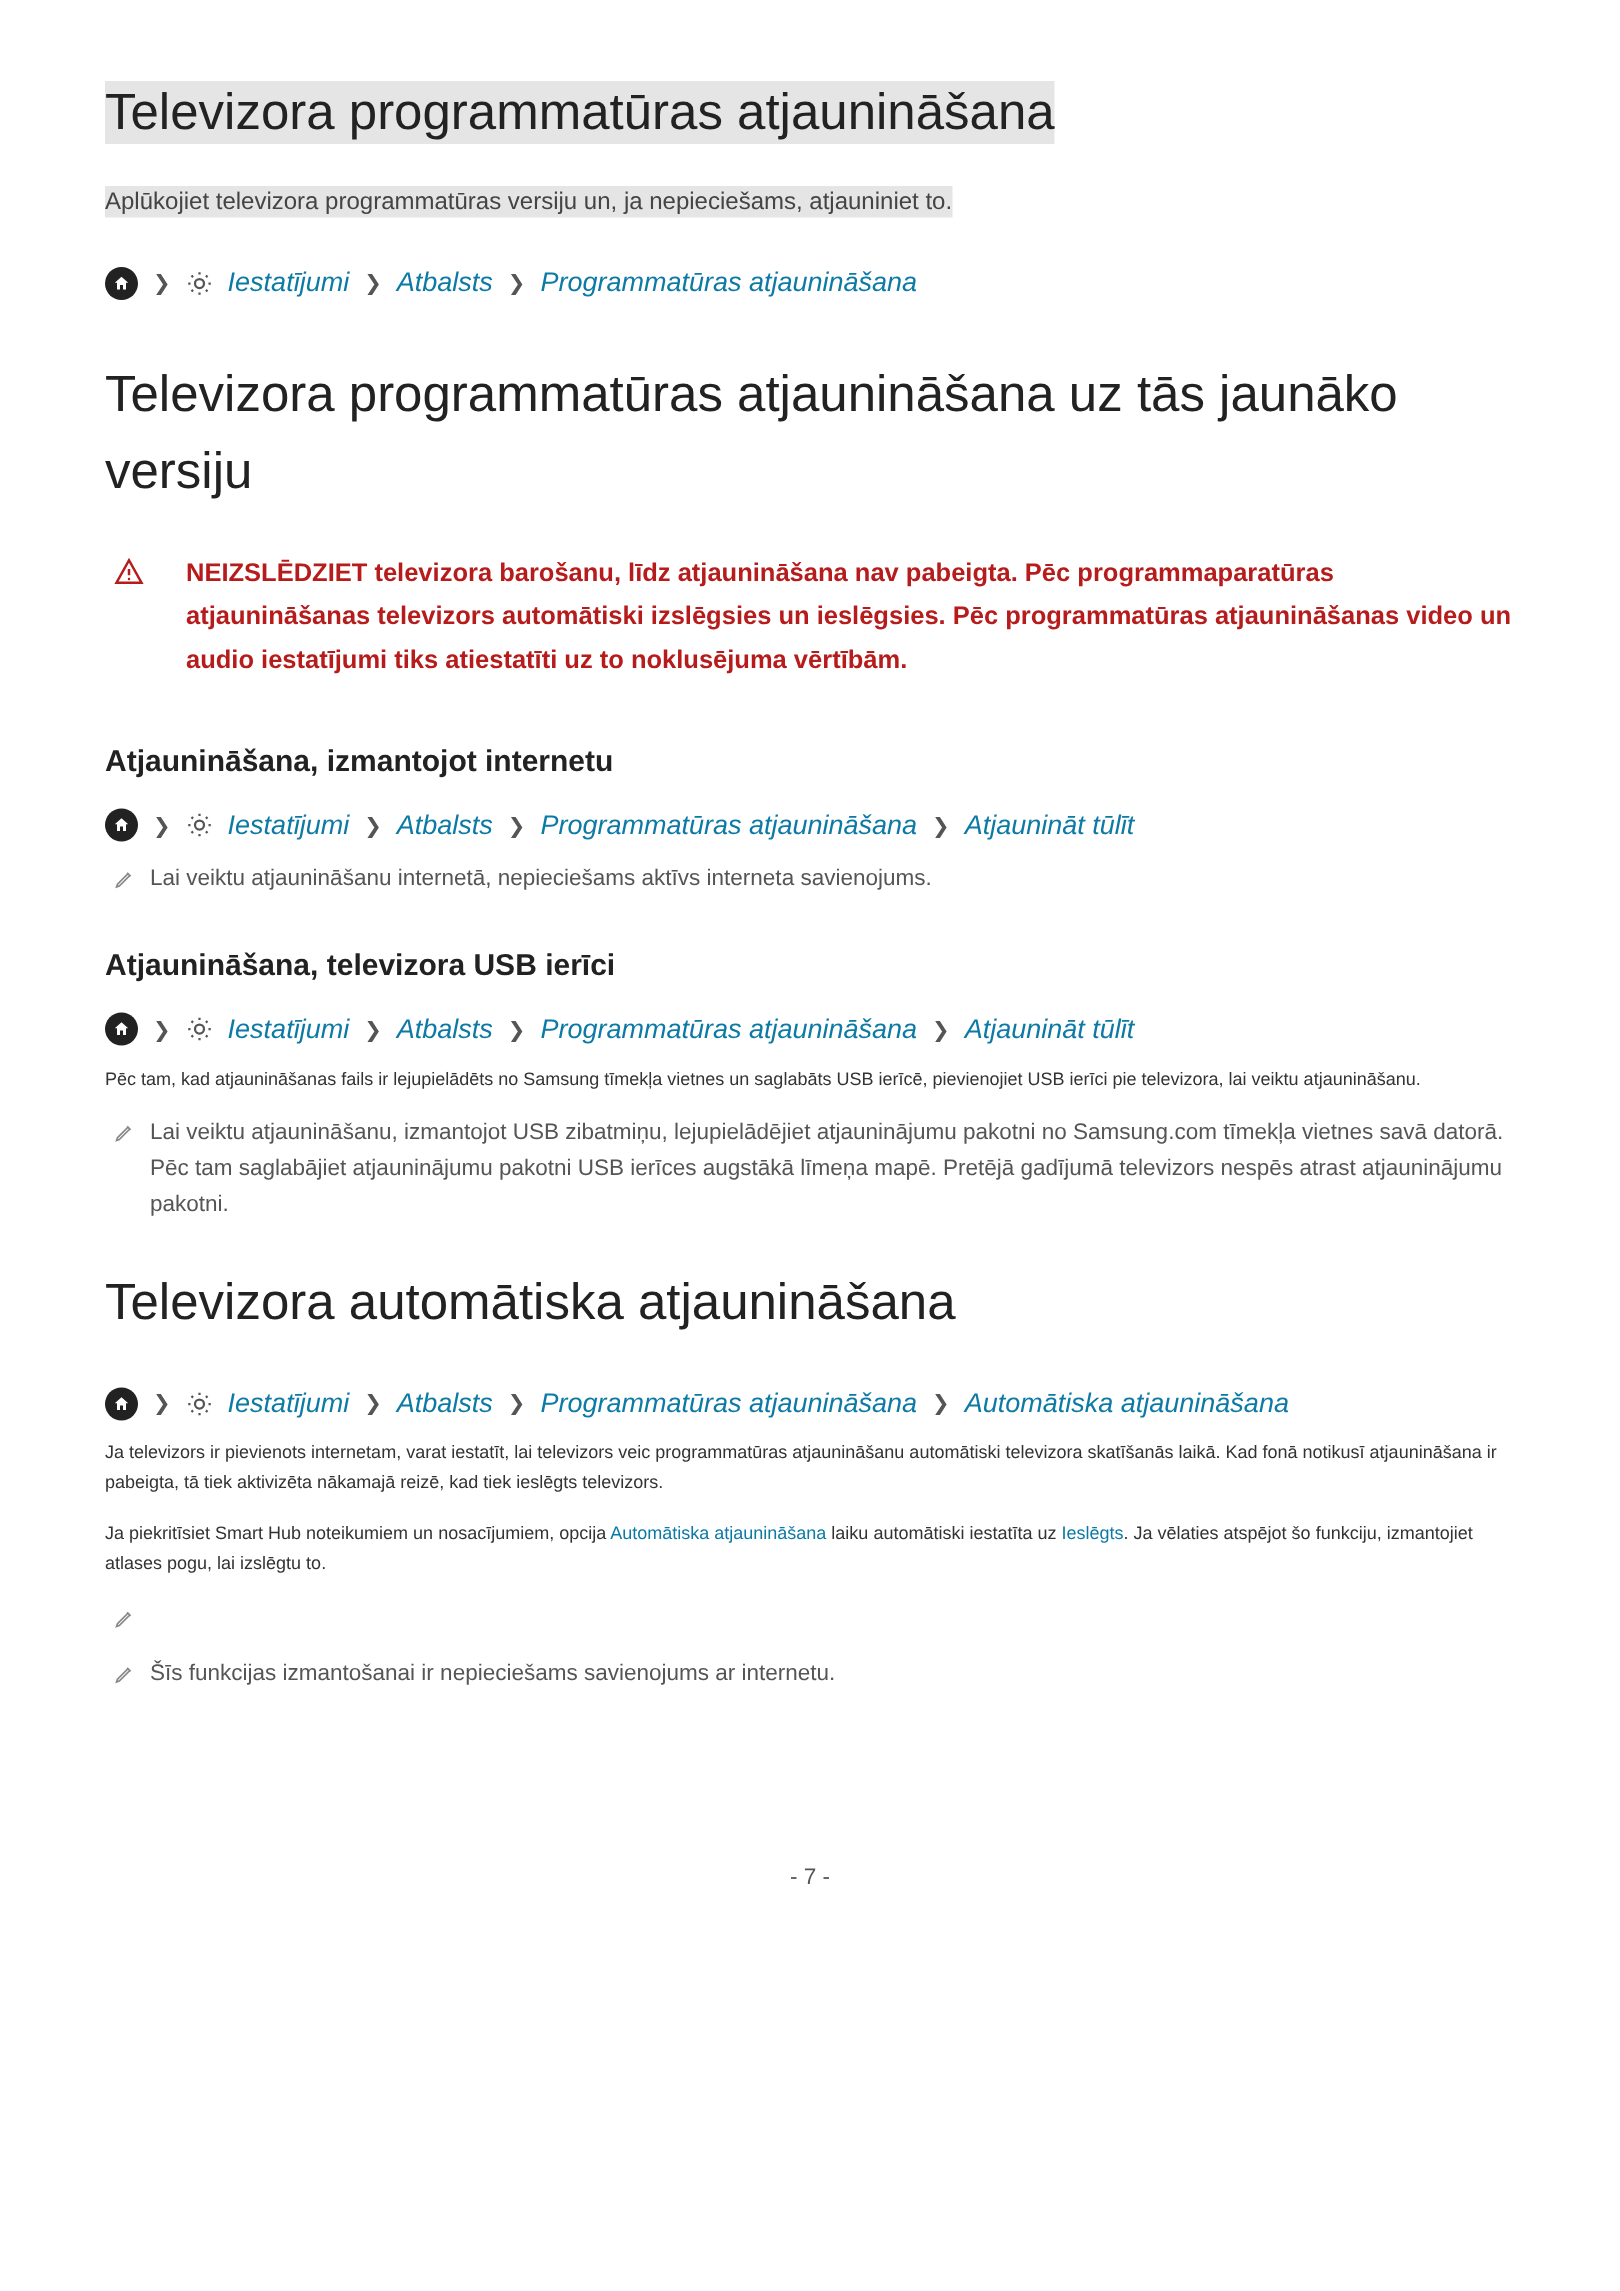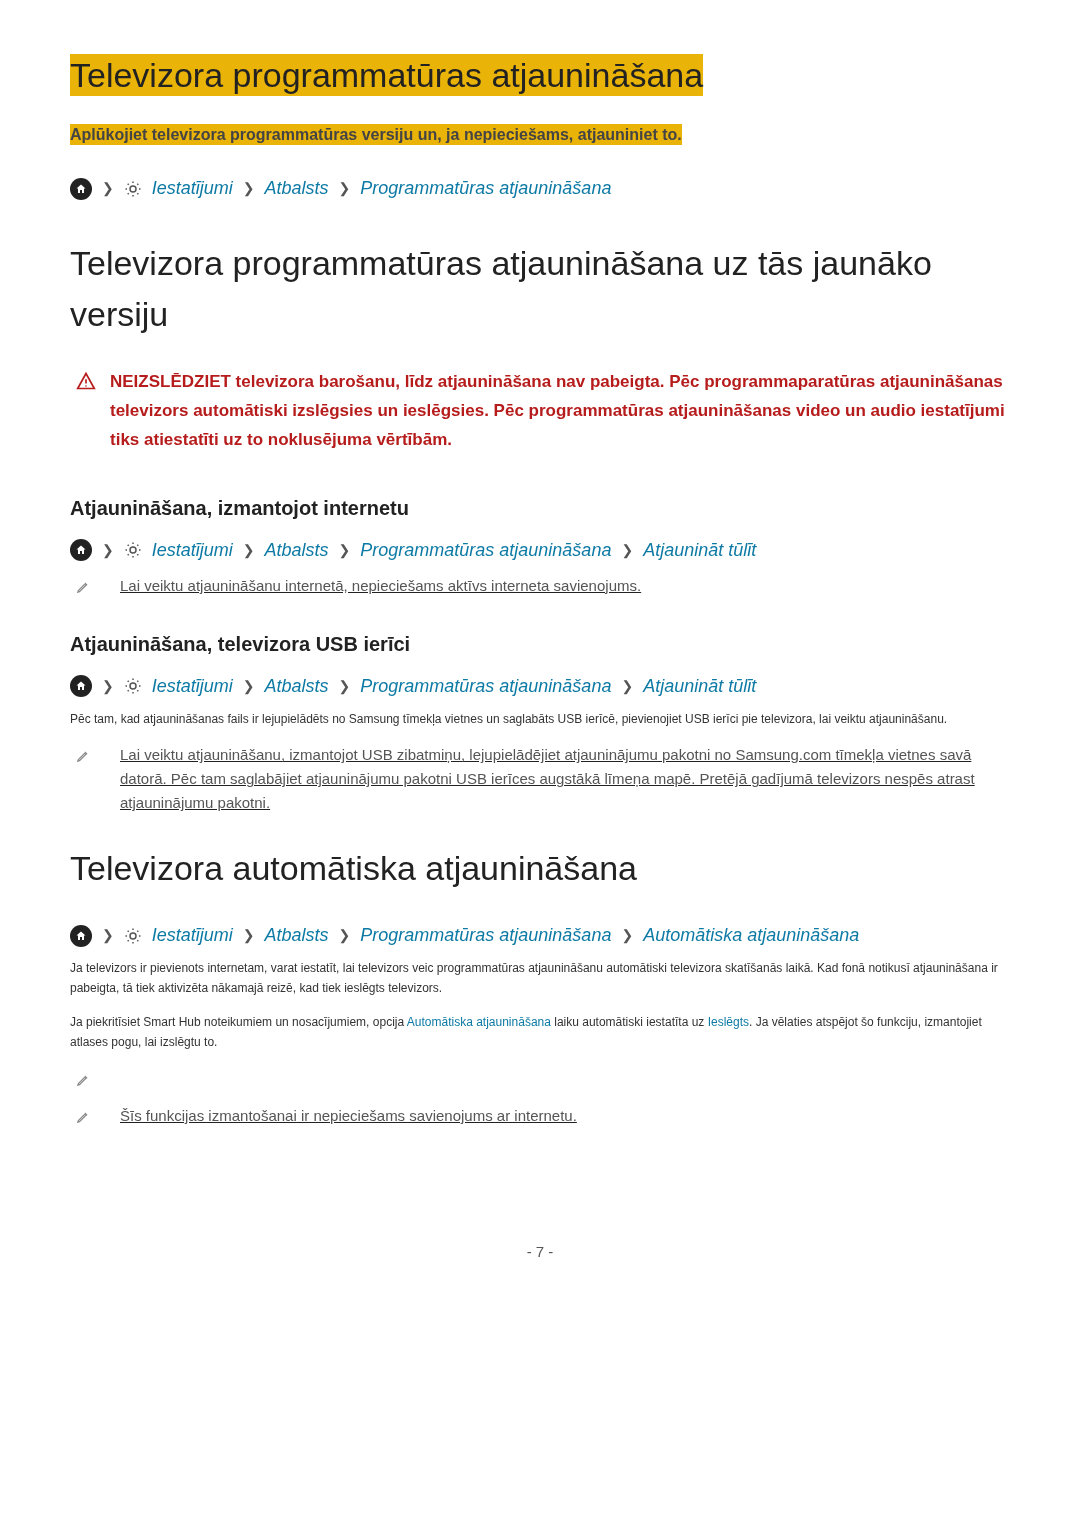--- a/index.html
+++ b/index.html
@@ -14,21 +14,20 @@
   h1 {
     font-size: 34px;
     font-weight: 500;
     color: #222;
     margin-bottom: 22px;
   }
   .subtitle {
     font-size: 16px;
     color: #444;
     margin-bottom: 28px;
-    font-weight: bold;
   }
   .breadcrumb {
     font-size: 18px;
     color: #0d7aa5;
     margin-bottom: 36px;
     display: flex;
     align-items: center;
     flex-wrap: wrap;
     gap: 10px;
   }
@@ -37,43 +36,42 @@
   .breadcrumb .step { color: #0d7aa5; font-style: italic; }
   h2 {
     font-size: 34px;
     font-weight: 500;
     color: #222;
     margin-bottom: 28px;
     margin-top: 12px;
   }
   .warning {
     display: flex;
-    gap: 14px;
+    gap: 28px;
     margin-bottom: 38px;
     padding-left: 6px;
   }
   .warning .text {
     color: #b71c1c;
     font-size: 17px;
     font-weight: 600;
     line-height: 1.7;
   }
   h3 {
     font-size: 20px;
     font-weight: 600;
     color: #222;
     margin-bottom: 14px;
     margin-top: 10px;
   }
   .note {
     display: flex;
-    gap: 30px;
+    gap: 10px;
     padding-left: 6px;
     margin-bottom: 28px;
-    text-decoration: underline;
   }
   .note .text {
     color: #555;
     font-size: 15px;
     line-height: 1.6;
   }
   .body-text {
     font-size: 12px;
     color: #333;
     line-height: 1.65;
@@ -99,21 +97,21 @@
   }
   .warn-icon { flex-shrink: 0; margin-top: 3px; }
   .pen-icon { flex-shrink: 0; margin-top: 3px; }
   .pagenum {
     text-align: center;
     color: #555;
     font-size: 15px;
     margin-top: 110px;
   }
   .highlight {
-    background: #eab308;
+    background: #e5e5e5;
     padding: 2px 0;
   }
 </style>
 </head>
 <body>
 
 <h1><span class="highlight">Televizora programmatūras atjaunināšana</span></h1>
 <p class="subtitle"><span class="highlight">Aplūkojiet televizora programmatūras versiju un, ja nepieciešams, atjauniniet to.</span></p>
 
 <div class="breadcrumb">

